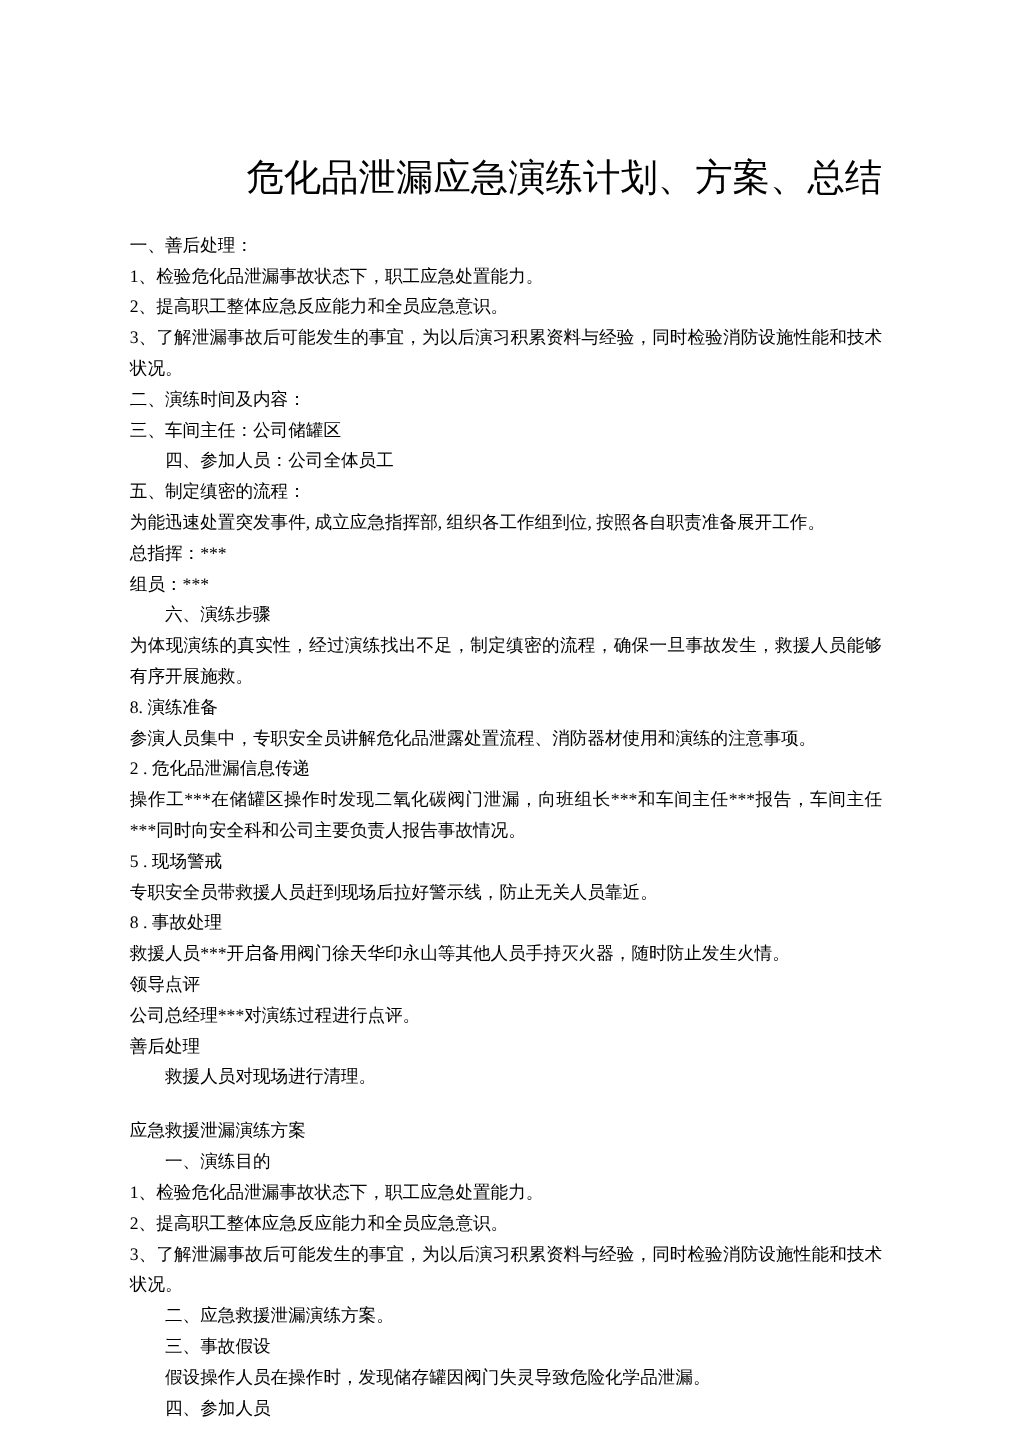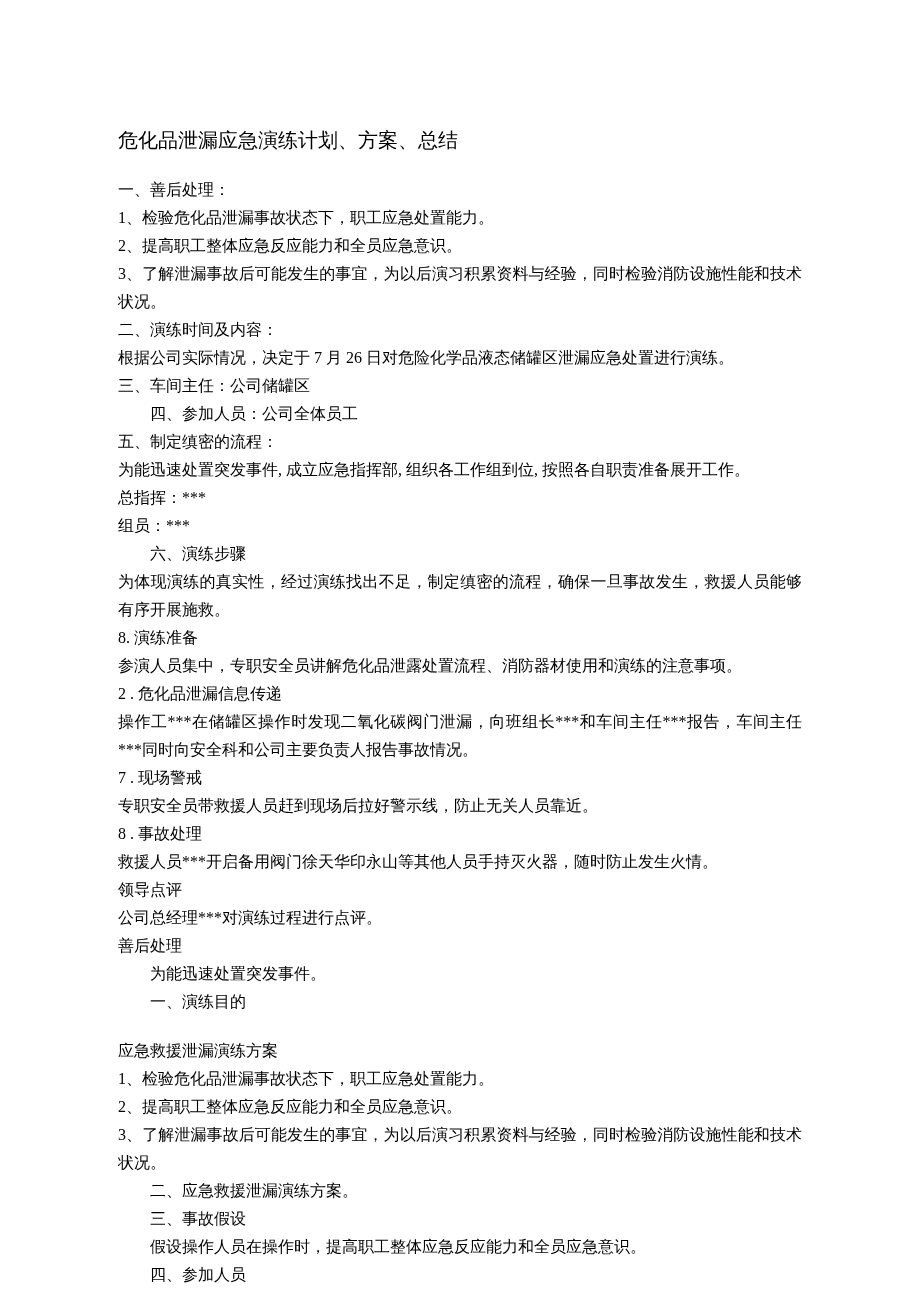--- a/index.html
+++ b/index.html
@@ -9,22 +9,22 @@
     font-family: "SimSun", "宋体", serif;
     font-size: 16px;
     color: #000000;
     line-height: 1.75;
     width: 920px;
   }
   .page {
     padding: 110px 118px 100px 118px;
   }
   .title {
-    text-align: left;
-    font-size: 20px;
+    text-align: right;
+    font-size: 34px;
     font-family: "SimSun", "宋体", serif;
     margin-bottom: 18px;
     font-weight: normal;
   }
   .para {
     margin: 0;
     text-align: justify;
   }
   .indent1 {
     padding-left: 2em;
@@ -37,44 +37,43 @@
 <body>
 
 <div class="page">
   <h1 class="title">危化品泄漏应急演练计划、方案、总结</h1>
   <div id="body-content">
       <div class="para">一、善后处理：</div>
       <div class="para">1、检验危化品泄漏事故状态下，职工应急处置能力。</div>
       <div class="para">2、提高职工整体应急反应能力和全员应急意识。</div>
       <div class="para">3、了解泄漏事故后可能发生的事宜，为以后演习积累资料与经验，同时检验消防设施性能和技术状况。</div>
       <div class="para">二、演练时间及内容：</div>
-      <div class="para">根据公司实际情况，决定于 7 月 26 日对危险化学品液态储罐区泄漏应急处置进行演练。</div>
       <div class="para">三、车间主任：公司储罐区</div>
       <div class="para indent1">四、参加人员：公司全体员工</div>
       <div class="para">五、制定缜密的流程：</div>
       <div class="para">为能迅速处置突发事件, 成立应急指挥部, 组织各工作组到位, 按照各自职责准备展开工作。</div>
       <div class="para">总指挥：***</div>
       <div class="para">组员：***</div>
       <div class="para indent1">六、演练步骤</div>
       <div class="para">为体现演练的真实性，经过演练找出不足，制定缜密的流程，确保一旦事故发生，救援人员能够有序开展施救。</div>
       <div class="para">8. 演练准备</div>
       <div class="para">参演人员集中，专职安全员讲解危化品泄露处置流程、消防器材使用和演练的注意事项。</div>
       <div class="para">2  . 危化品泄漏信息传递</div>
       <div class="para">操作工***在储罐区操作时发现二氧化碳阀门泄漏，向班组长***和车间主任***报告，车间主任***同时向安全科和公司主要负责人报告事故情况。</div>
-      <div class="para">7  . 现场警戒</div>
+      <div class="para">5  . 现场警戒</div>
       <div class="para">专职安全员带救援人员赶到现场后拉好警示线，防止无关人员靠近。</div>
       <div class="para">8  . 事故处理</div>
       <div class="para">救援人员***开启备用阀门徐天华印永山等其他人员手持灭火器，随时防止发生火情。</div>
       <div class="para">领导点评</div>
       <div class="para">公司总经理***对演练过程进行点评。</div>
       <div class="para">善后处理</div>
-      <div class="para indent1">为能迅速处置突发事件。</div>
+      <div class="para indent1">救援人员对现场进行清理。</div>
+      <div class="para section-gap">应急救援泄漏演练方案</div>
       <div class="para indent1">一、演练目的</div>
-      <div class="para section-gap">应急救援泄漏演练方案</div>
       <div class="para">1、检验危化品泄漏事故状态下，职工应急处置能力。</div>
       <div class="para">2、提高职工整体应急反应能力和全员应急意识。</div>
       <div class="para">3、了解泄漏事故后可能发生的事宜，为以后演习积累资料与经验，同时检验消防设施性能和技术状况。</div>
       <div class="para indent1">二、应急救援泄漏演练方案。</div>
       <div class="para indent1">三、事故假设</div>
-      <div class="para indent1">假设操作人员在操作时，提高职工整体应急反应能力和全员应急意识。</div>
+      <div class="para indent1">假设操作人员在操作时，发现储存罐因阀门失灵导致危险化学品泄漏。</div>
       <div class="para indent1">四、参加人员</div>
     </div>
 </div>
 
 </body></html>

